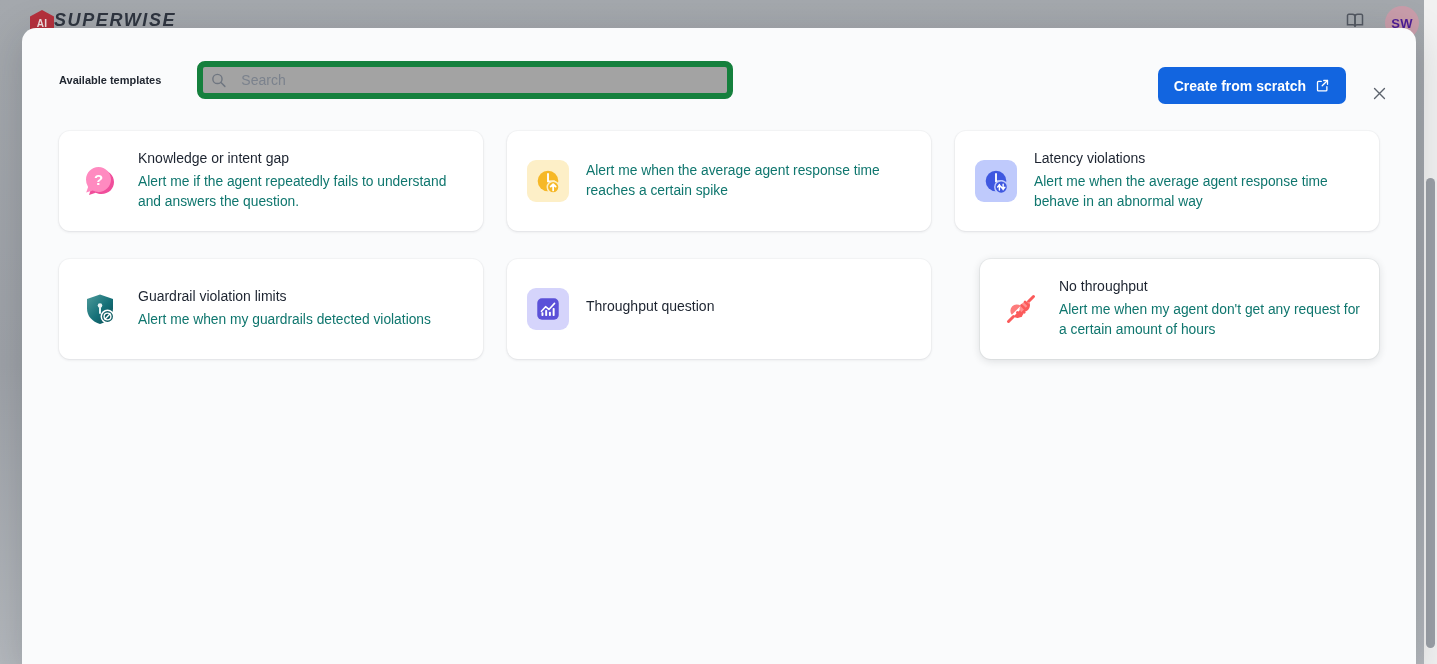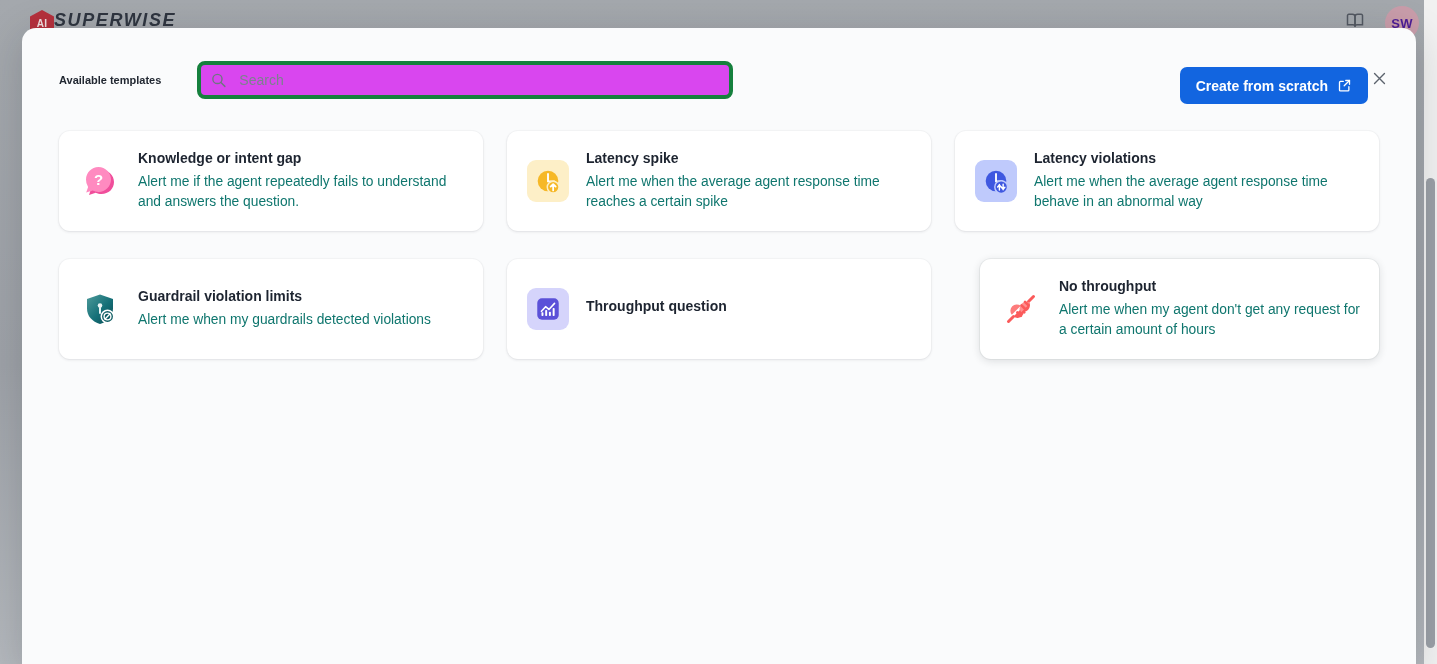--- a/index.html
+++ b/index.html
@@ -110,41 +110,42 @@
     white-space: nowrap;
   }
   .search-wrap {
     margin-left: 36px;
     position: relative;
     width: 536px;
   }
   .search-input {
     width: 100%;
     height: 38px;
-    border: 4px solid #15803d;
+    border: 6px solid #15803d;
     border-radius: 8px;
-    background: #d946ef;
+    background: #a3a3a3;
     padding: 0 12px 0 38px;
     font-size: 14px;
     color: #2c323c;
     font-family: "Liberation Sans", sans-serif;
     outline: none;
   }
   .search-input::placeholder { color: #7b828d; }
   .search-icon {
     position: absolute;
     left: 13px; top: 50%;
     transform: translateY(-50%);
     color: #6f7680;
     display: flex;
   }
   .topbar-right {
     margin-left: auto;
     display: flex;
-    align-items: flex-start;
+    align-items: flex-end;
+    gap: 22px;
     margin-top: 12px;
   }
   .btn-primary {
     height: 37px;
     background: #1265e0;
     color: #ffffff;
     border: none;
     border-radius: 7px;
     padding: 0 16px;
     font-size: 14px;
@@ -193,21 +194,21 @@
   .card-icon {
     width: 42px; height: 42px;
     flex: 0 0 42px;
     display: flex;
     align-items: center;
     justify-content: center;
   }
   .card-text { min-width: 0; }
   .card-title {
     font-size: 14px;
-    font-weight: bold;
+    font-weight: normal;
     color: #1d2430;
     margin-bottom: 5px;
     line-height: 1.25;
   }
   .card-desc {
     font-size: 13.8px;
     color: #0f766e;
     line-height: 1.45;
   }
 
@@ -309,21 +310,20 @@
         <div class="tile tile-yellow">
           <svg width="30" height="30" viewBox="0 0 32 32">
             <circle cx="16" cy="16" r="11" fill="#f6b827"></circle>
             <path d="M16 8.4v8h6.8" stroke="#ffffff" stroke-width="2" fill="none" stroke-linecap="round"></path>
             <circle cx="21.5" cy="22.5" r="6.3" fill="#f6b827" stroke="#fdefc7" stroke-width="1.6"></circle>
             <path d="M21.5 26v-6.6M18.8 22l2.7-2.7L24.2 22" stroke="#ffffff" stroke-width="1.9" fill="none" stroke-linecap="round" stroke-linejoin="round"></path>
           </svg>
         </div>
       </div>
       <div class="card-text">
-        <div class="card-title">Latency spike</div>
         <div class="card-desc">Alert me when the average agent response time reaches a certain spike</div>
       </div>
     </div>
 
     <div class="card">
       <div class="card-icon">
         <div class="tile tile-blue">
           <svg width="30" height="30" viewBox="0 0 32 32">
             <circle cx="16" cy="16" r="11" fill="#3f58e0"></circle>
             <path d="M16 8.4v8h6.8" stroke="#ffffff" stroke-width="2" fill="none" stroke-linecap="round"></path>

